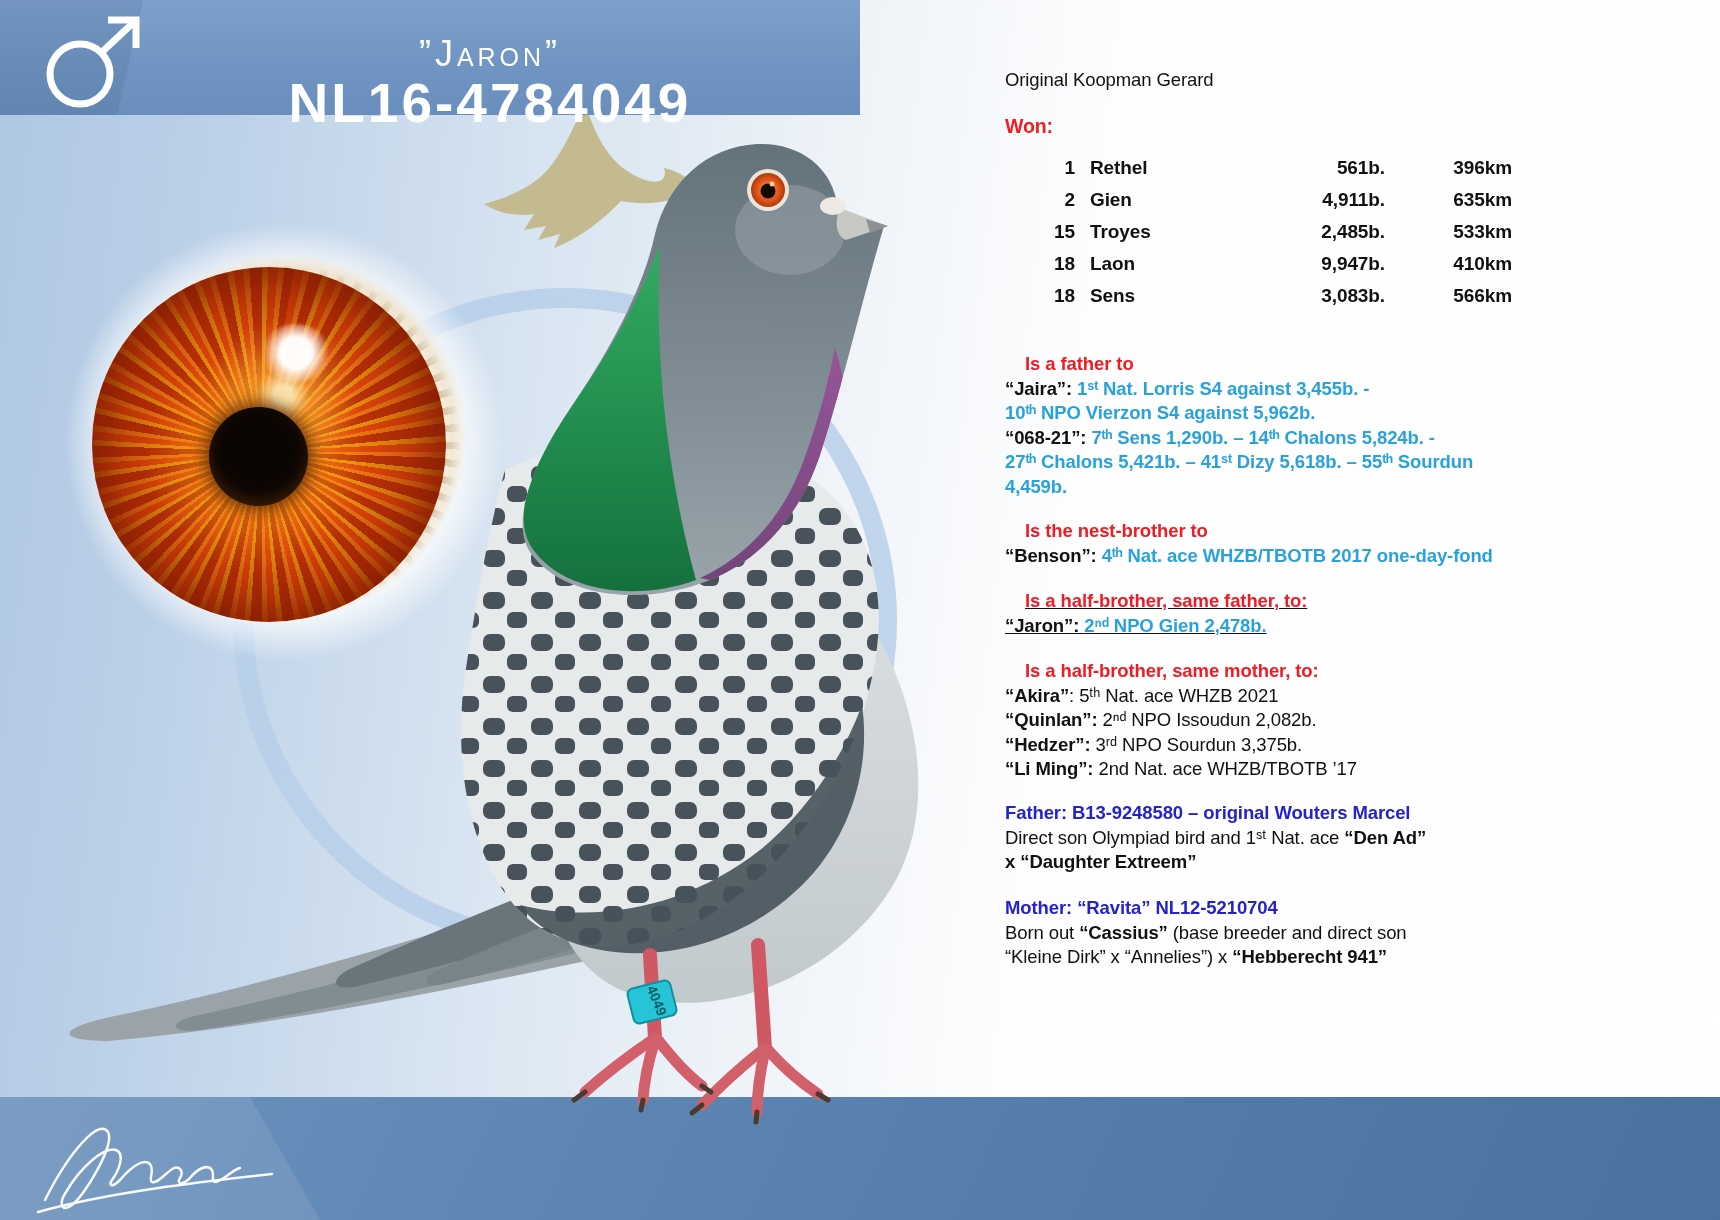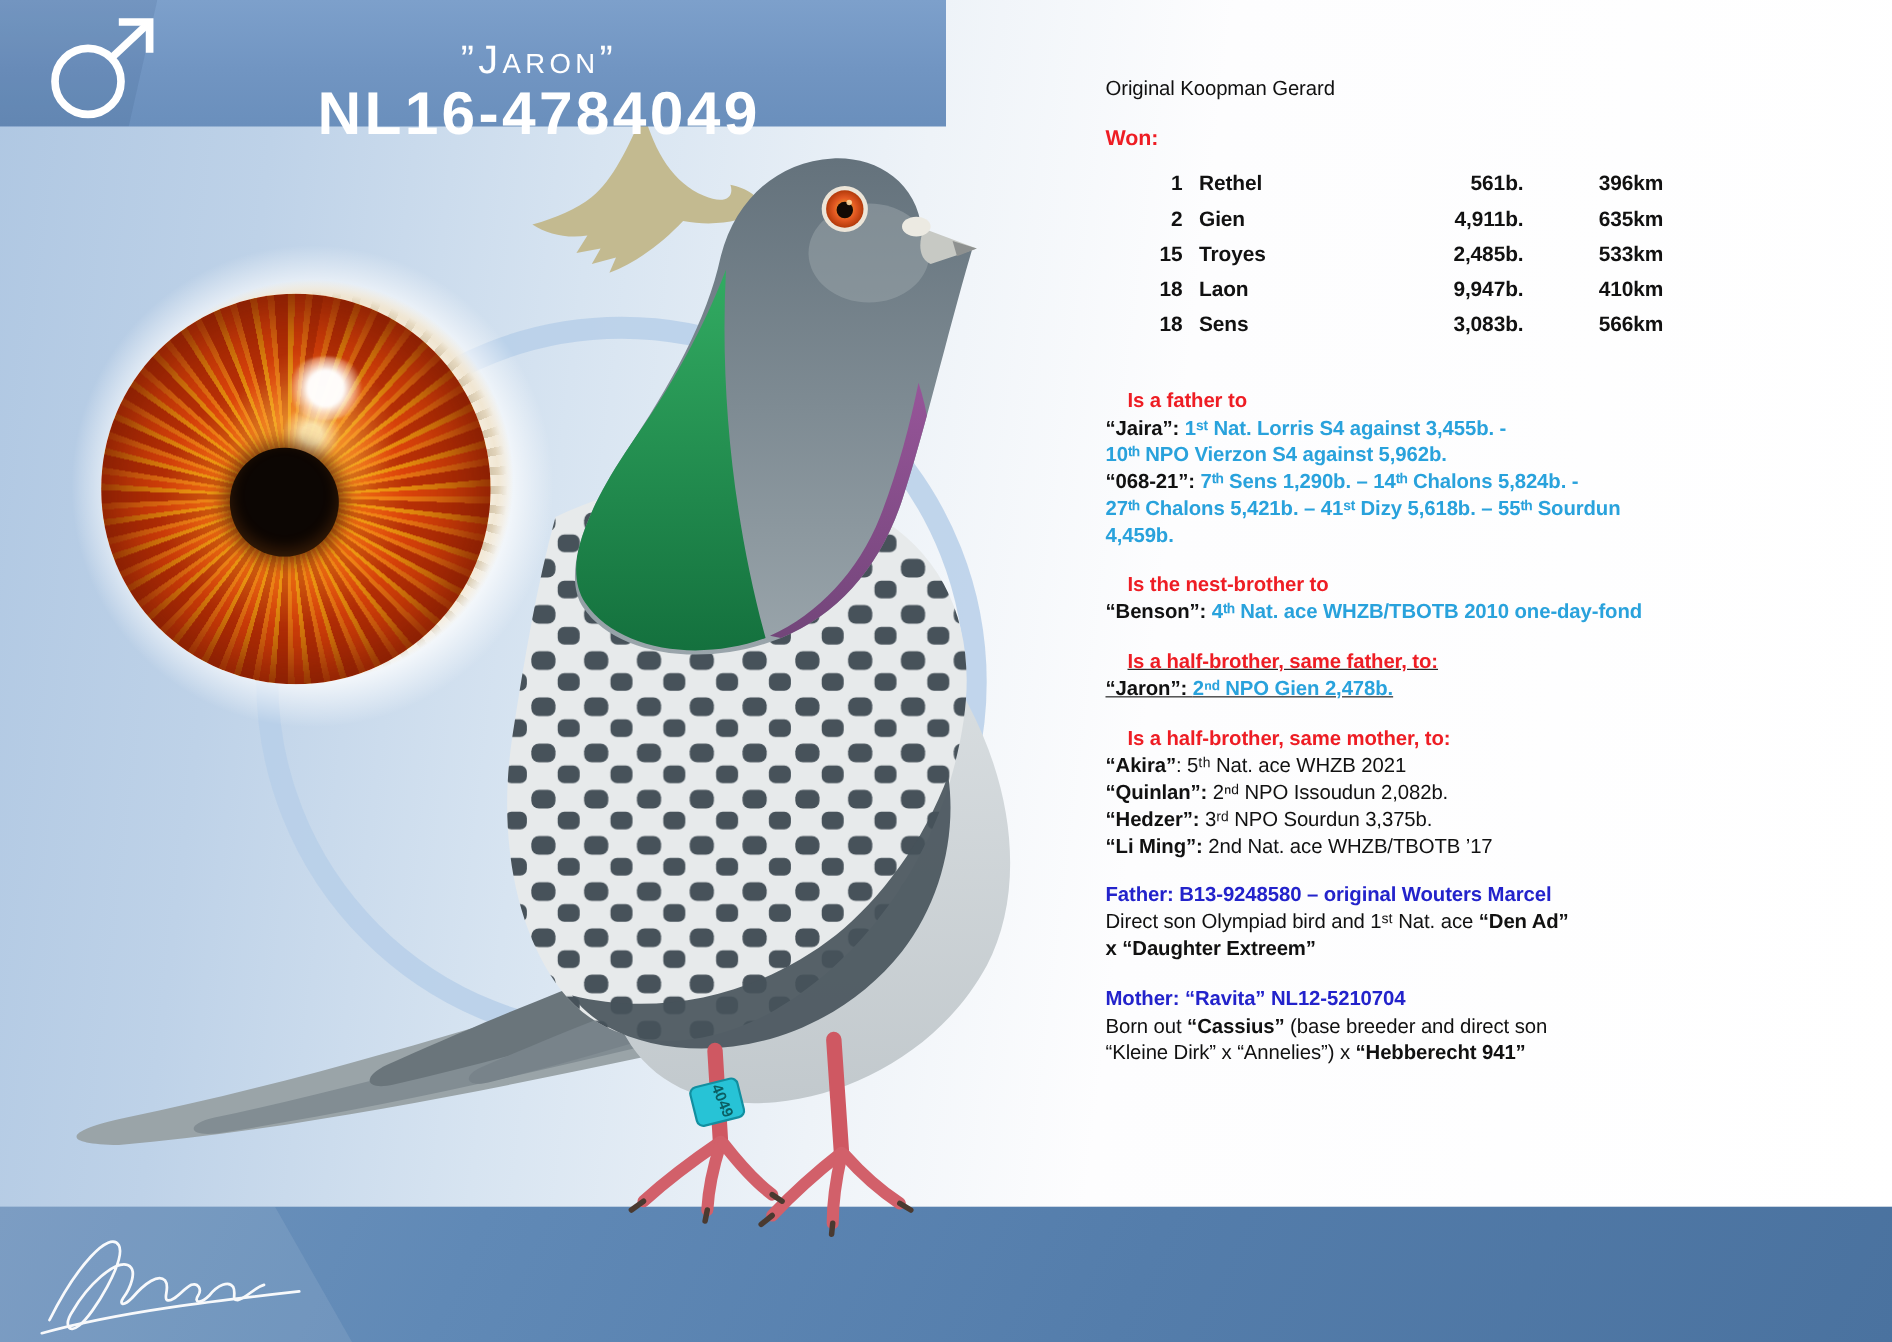--- a/index.html
+++ b/index.html
@@ -259,21 +259,21 @@
 <div class="txt" id="sec-father-to">
     <div class="tl"><span class="seg red">Is a father to</span></div>
     <div class="tl"><span class="seg name">“Jaira”: </span><span class="seg blue">1ˢᵗ Nat. Lorris S4 against 3,455b. -</span></div>
     <div class="tl"><span class="seg blue">10ᵗʰ NPO Vierzon S4 against 5,962b.</span></div>
     <div class="tl"><span class="seg name">“068-21”: </span><span class="seg blue">7ᵗʰ Sens 1,290b. – 14ᵗʰ Chalons 5,824b. -</span></div>
     <div class="tl"><span class="seg blue">27ᵗʰ Chalons 5,421b. – 41ˢᵗ Dizy 5,618b. – 55ᵗʰ Sourdun</span></div>
     <div class="tl"><span class="seg blue">4,459b.</span></div>
   </div>
 <div class="txt" id="sec-nest-brother">
     <div class="tl"><span class="seg red">Is the nest-brother to</span></div>
-    <div class="tl"><span class="seg name">“Benson”: </span><span class="seg blue">4ᵗʰ Nat. ace WHZB/TBOTB 2010 one-day-fond</span></div>
+    <div class="tl"><span class="seg name">“Benson”: </span><span class="seg blue">4ᵗʰ Nat. ace WHZB/TBOTB 2017 one-day-fond</span></div>
   </div>
 <div class="txt" id="sec-half-father">
     <div class="tl"><span class="seg red">Is a half-brother, same father, to:</span></div>
     <div class="tl"><span class="seg name">“Jaron”: </span><span class="seg blue">2ⁿᵈ NPO Gien 2,478b.</span></div>
   </div>
 <div class="txt" id="sec-half-mother">
     <div class="tl"><span class="seg red">Is a half-brother, same mother, to:</span></div>
     <div class="tl"><span class="seg name">“Akira”</span><span class="seg plain">: 5ᵗʰ Nat. ace WHZB 2021</span></div>
     <div class="tl"><span class="seg name">“Quinlan”: </span><span class="seg plain">2ⁿᵈ NPO Issoudun 2,082b.</span></div>
     <div class="tl"><span class="seg name">“Hedzer”: </span><span class="seg plain">3ʳᵈ NPO Sourdun 3,375b.</span></div>

